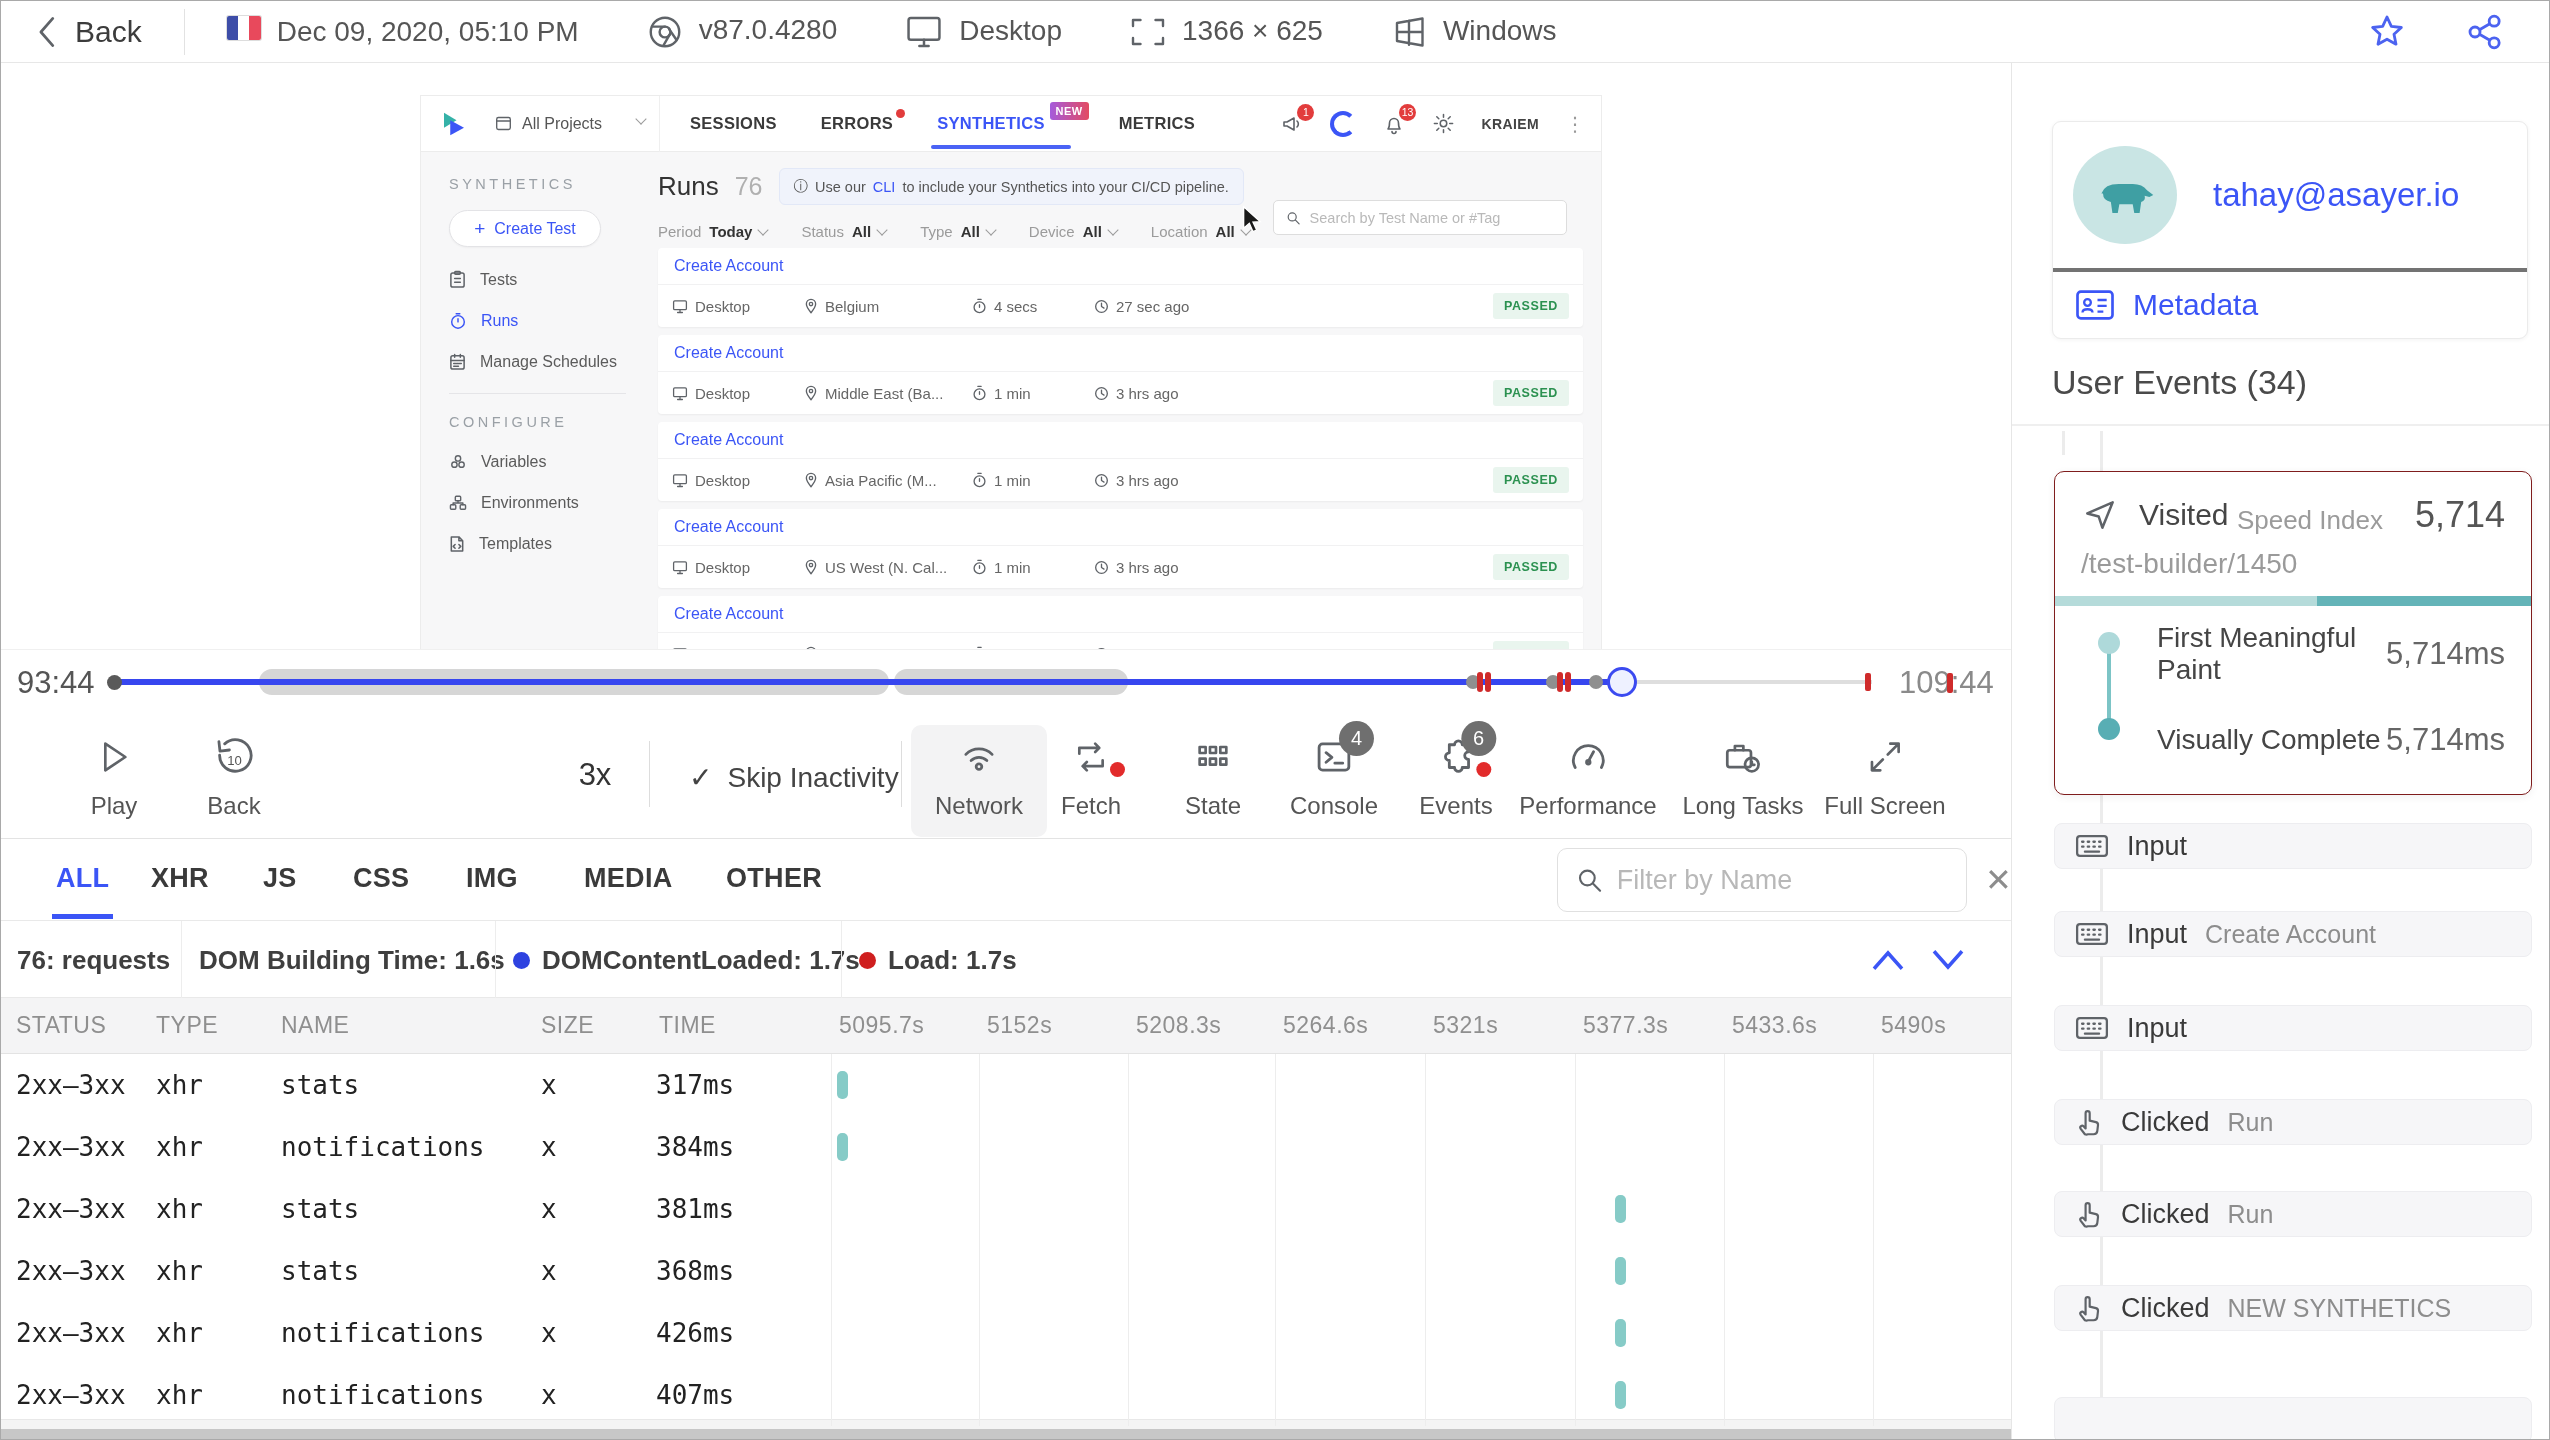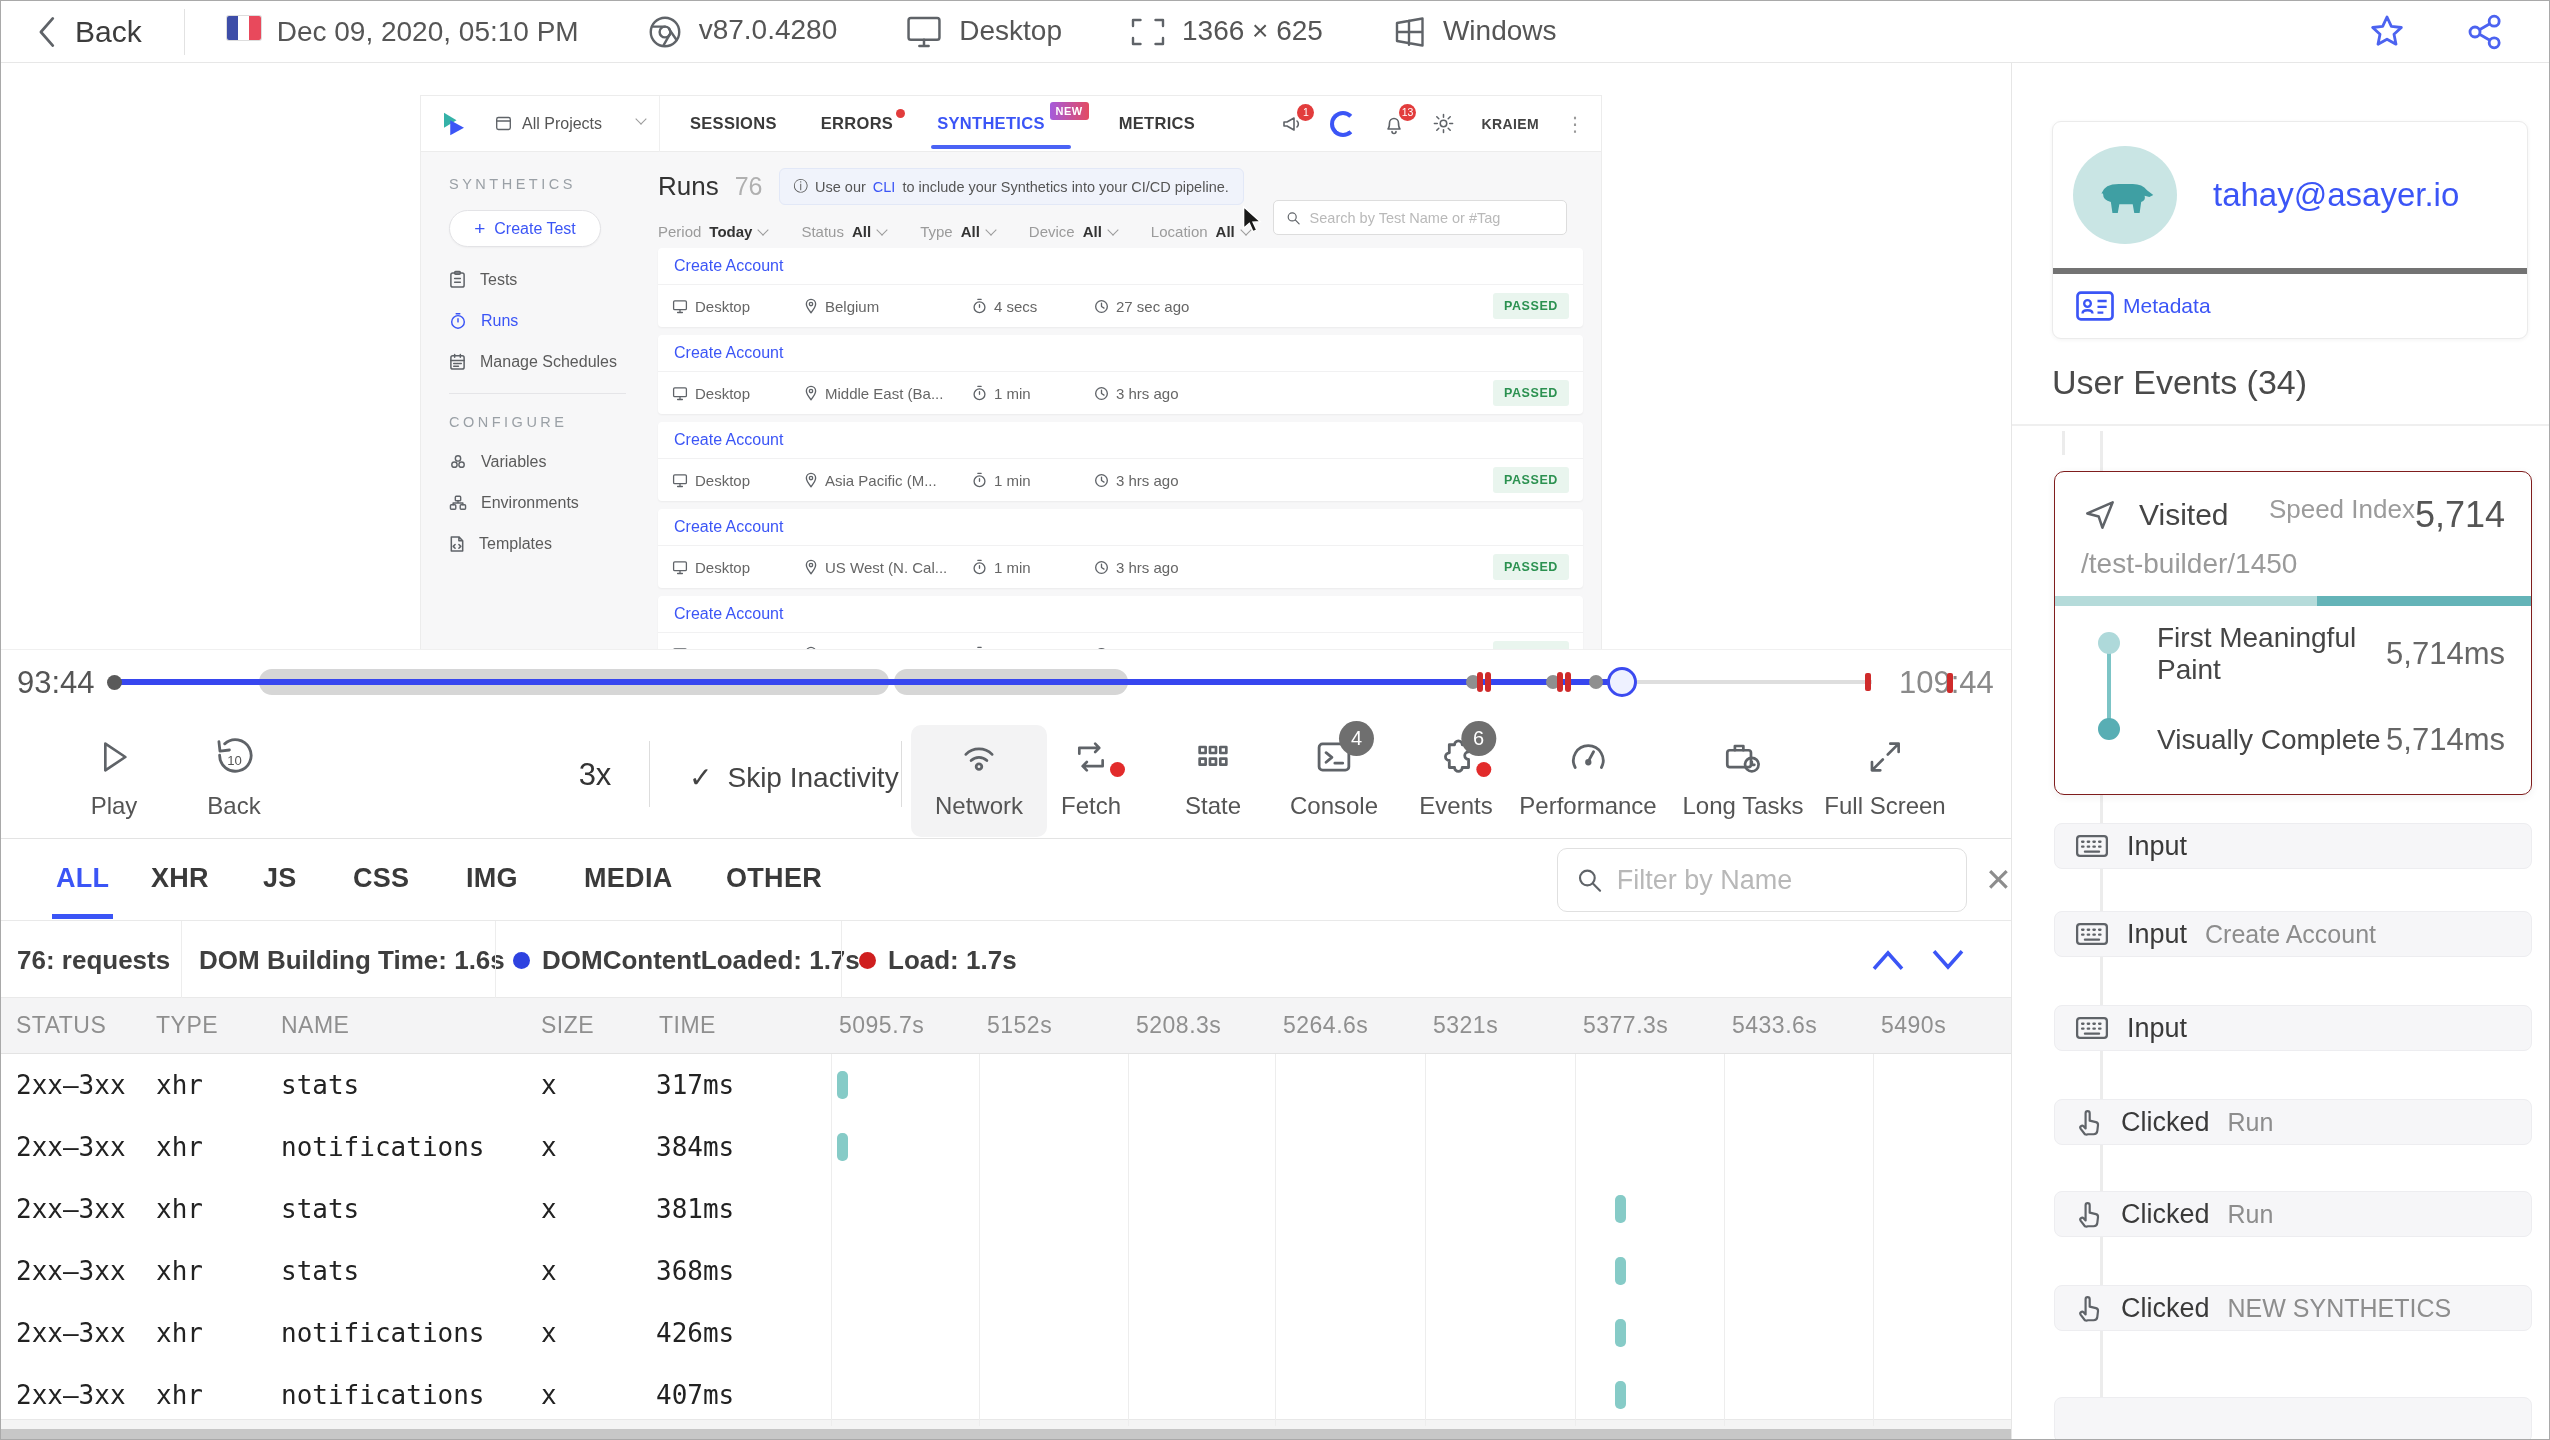--- a/index.html
+++ b/index.html
@@ -121,29 +121,29 @@
   .nscroll{position:absolute;left:0;top:1418px;width:2010px;height:10px;background:#f4f4f4;border-top:1px solid #e8e8e8}
   .pagescroll{position:absolute;left:0;top:1428px;width:2550px;height:11px;background:#f1f1f1}
   .pagescroll i{position:absolute;left:0;top:0;height:11px;width:2440px;background:#c7c7c7;display:block}
 
   
   .usidebar{position:absolute;left:2010px;top:62px;width:540px;height:1378px;background:#fff;border-left:1px solid #e6e6e6;overflow:hidden}
   .ucard{position:absolute;left:40px;top:58px;width:476px;border:1px solid #ebebeb;border-radius:9px;box-shadow:0 1px 4px rgba(0,0,0,.05);background:#fff}
   .ucard-top{height:146px;display:flex;align-items:center;padding:0 20px}
   .avatar{width:104px;height:98px;border-radius:50%;background:#c9e5e4;display:flex;align-items:center;justify-content:center;flex:none}
   .uemail{margin-left:36px;font-size:33px;color:#3b55f6}
-  .ucard-meta{border-top:6px solid #737373;height:70px;display:flex;align-items:center;gap:8px;padding:0 22px;color:#3b55f6;font-size:21px;cursor:pointer}
+  .ucard-meta{border-top:4px solid #737373;height:70px;display:flex;align-items:center;gap:18px;padding:0 22px;color:#3b55f6;font-size:30px;cursor:pointer}
   .uevents-title{position:absolute;left:40px;top:300px;font-size:34px;color:#4a4a4a}
   .udiv{position:absolute;left:0;top:361px;width:540px;height:2px;background:#efefef}
   .vline{position:absolute;left:88px;top:368px;width:3px;bottom:0;background:#ececec}
   .vstub{position:absolute;left:50px;top:368px;width:3px;height:24px;background:#ececec}
   .vcard{position:absolute;left:42px;top:408px;width:478px;background:#fff;border:1px solid #7f1d1d;border-radius:10px;box-shadow:0 2px 8px rgba(0,0,0,.06);overflow:hidden;z-index:2}
   .vc-row1{display:flex;align-items:center;padding:22px 26px 0 26px}
   .vc-title{font-size:30px;color:#454545;margin-left:20px}
-  .vc-right{margin-left:auto;display:flex;align-items:flex-start;gap:0}
+  .vc-right{margin-left:auto;display:flex;align-items:flex-end;gap:32px}
   .vc-silabel{font-size:26px;color:#9b9b9b}
   .vc-sival{font-size:36px;color:#555}
   .vc-url{padding:12px 26px 0 26px;font-size:28px;color:#9a9a9a}
   .vc-bar{margin-top:16px;height:10px;display:flex}
   .vc-bar .b1{width:55%;background:#b5dbda}
   .vc-bar .b2{width:45%;background:#64b4b8}
   .vc-metrics{position:relative;padding:20px 26px 26px 26px}
   .mconn{position:absolute;left:52px;top:34px;height:88px;width:4px;background:#7cc4c6}
   .mdot{position:absolute;left:43px;width:22px;height:22px;border-radius:50%}
   .mrow{display:flex;align-items:center;margin-left:76px;height:56px}

